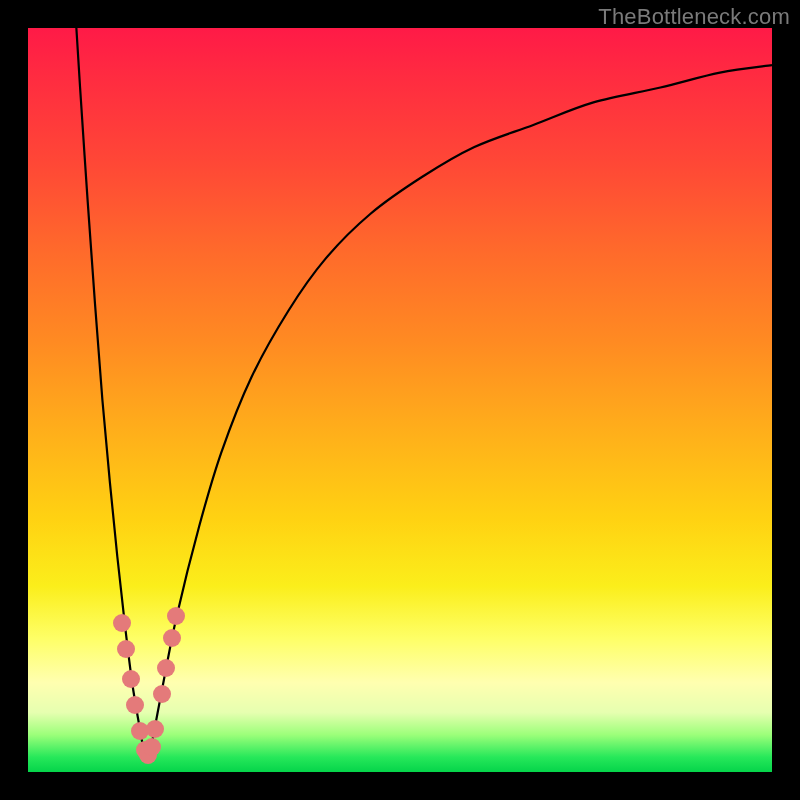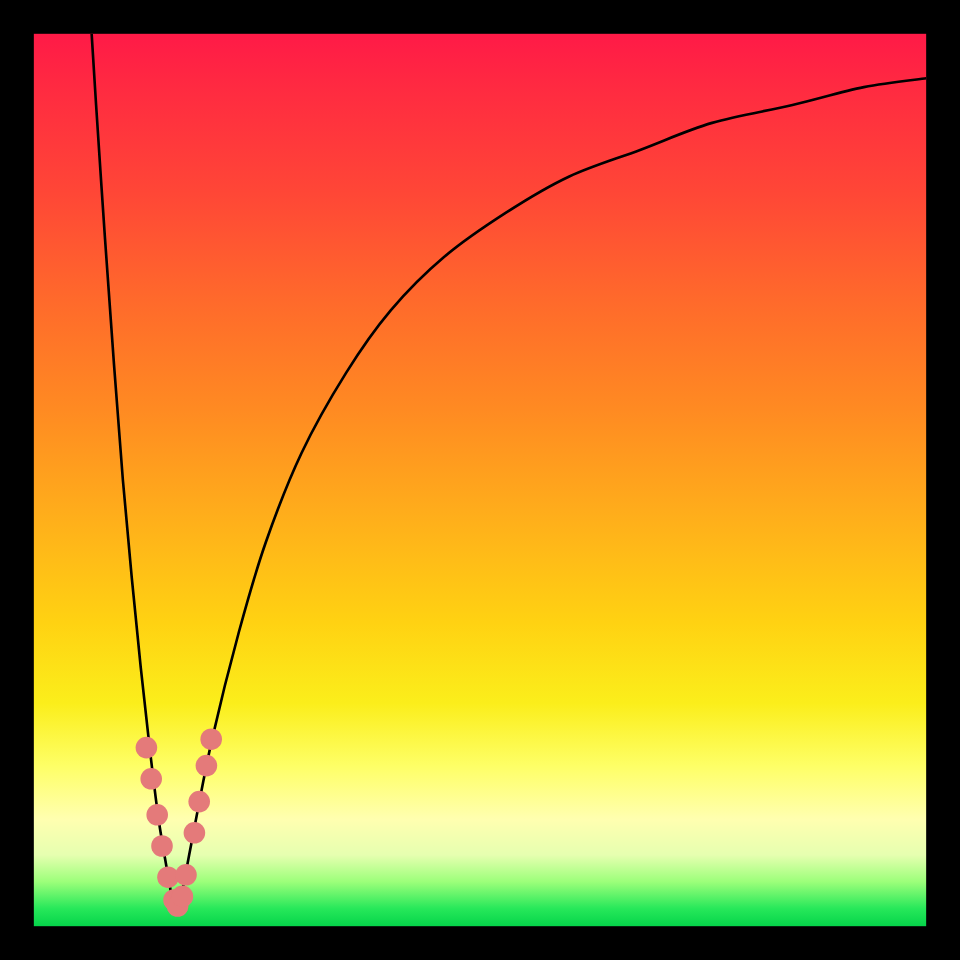--- a/index.html
+++ b/index.html
@@ -67,20 +67,21 @@
     right: 10px;
     color: #7a7a7a;
     font-size: 22px;
     letter-spacing: 0.2px;
   }
 </style>
 </head>
 <body>
 
 <div class="chart-wrap">
+  <div class="attribution">TheBottleneck.com</div>
 
   <div class="plot-area">
     <div class="gradient-bg"></div>
 
     <svg class="curves" viewBox="0 0 744 744" preserveAspectRatio="none">
       <path id="path-left" fill="none" stroke="#000000" stroke-width="2.2" d="M 48.36 0.00 C 48.98 9.92, 50.22 31.00, 52.08 59.52 C 53.94 88.04, 57.04 135.16, 59.52 171.12 C 62.00 207.08, 64.48 241.80, 66.96 275.28 C 69.44 308.76, 71.92 342.24, 74.40 372.00 C 76.88 401.76, 79.36 427.80, 81.84 453.84 C 84.32 479.88, 86.80 504.68, 89.28 528.24 C 91.76 551.80, 94.24 574.12, 96.72 595.20 C 99.20 616.28, 101.68 637.36, 104.16 654.72 C 106.64 672.08, 109.49 686.96, 111.60 699.36 C 113.71 711.76, 115.94 724.16, 116.81 729.12"></path>
       <path id="path-right" fill="none" stroke="#000000" stroke-width="2.2" d="M 121.27 729.12 C 123.38 717.96, 129.33 685.72, 133.92 662.16 C 138.51 638.60, 142.60 615.04, 148.80 587.76 C 155.00 560.48, 163.68 525.76, 171.12 498.48 C 178.56 471.20, 184.76 448.88, 193.44 424.08 C 202.12 399.28, 212.04 373.24, 223.20 349.68 C 234.36 326.12, 248.00 302.56, 260.40 282.72 C 272.80 262.88, 283.96 246.76, 297.60 230.64 C 311.24 214.52, 326.12 199.64, 342.24 186.00 C 358.36 172.36, 376.96 159.96, 394.32 148.80 C 411.68 137.64, 427.80 127.72, 446.40 119.04 C 465.00 110.36, 486.08 104.16, 505.92 96.72 C 525.76 89.28, 544.36 80.60, 565.44 74.40 C 586.52 68.20, 611.32 64.48, 632.40 59.52 C 653.48 54.56, 673.32 48.36, 691.92 44.64 C 710.52 40.92, 735.32 38.44, 744.00 37.20"></path>
     </svg>
 
     <div class="markers" id="markers">

